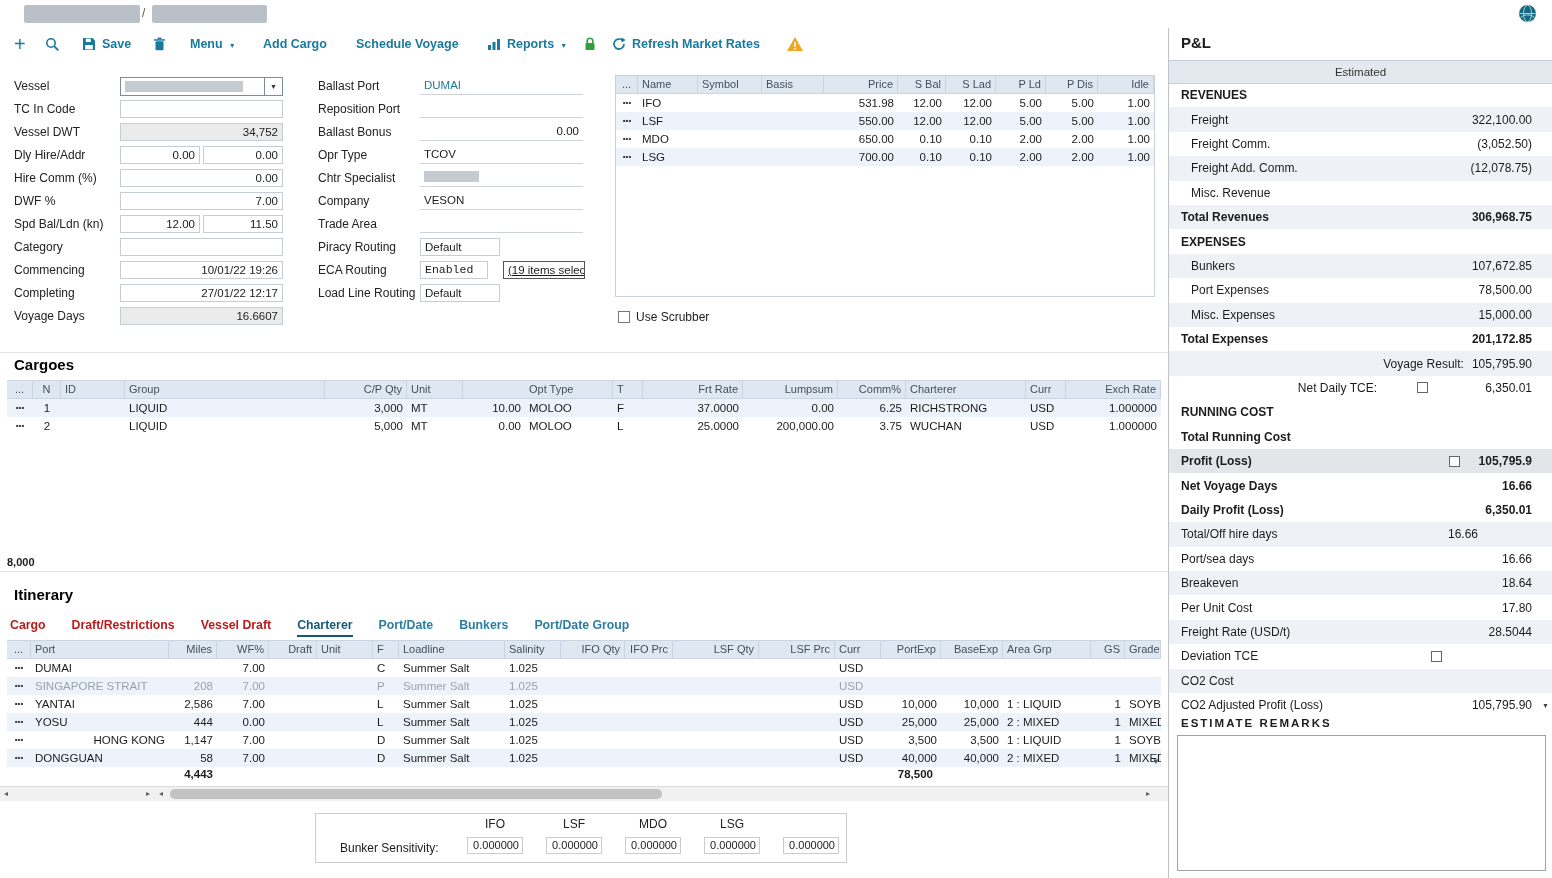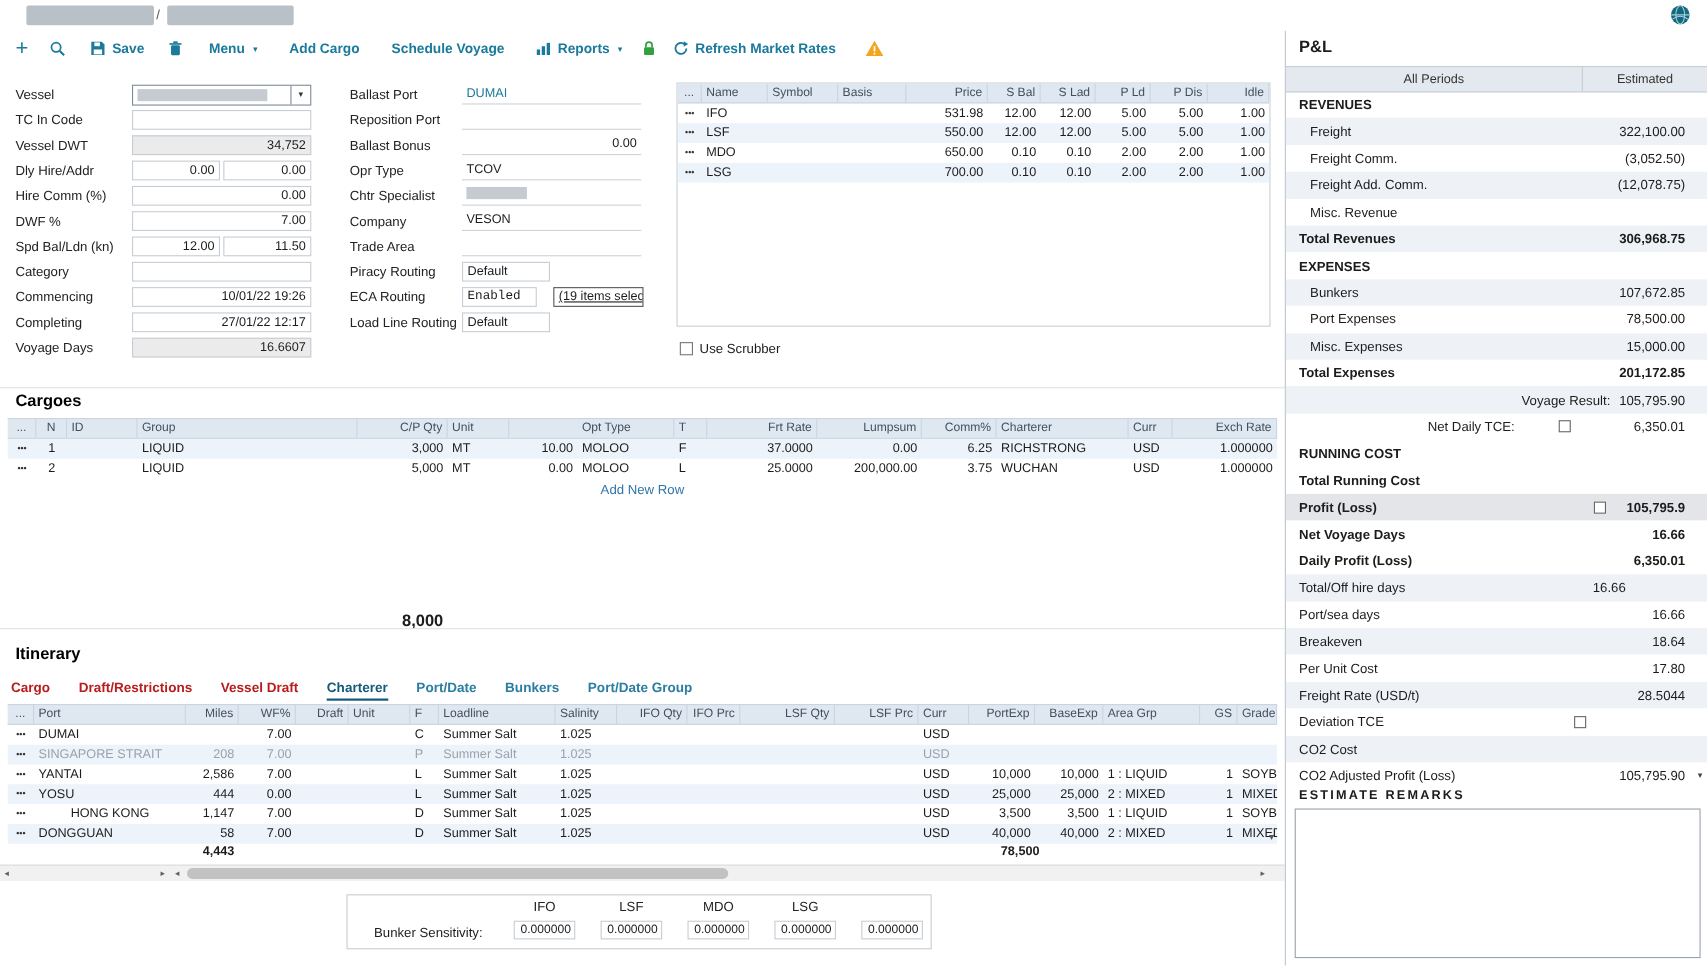--- a/index.html
+++ b/index.html
@@ -48,31 +48,31 @@
 
   #bunker-grid{position:absolute;left:615px;top:15px;width:538px;height:220px;border:1px solid #c9d0d6;background:#fff;overflow:hidden;}
   #bunker-grid .hrow{border-top:none;}
   .scrubber{position:absolute;left:618px;top:250px;display:flex;align-items:center;gap:6px;cursor:pointer;}
   .cb{width:12px;height:12px;border:1px solid #777;background:#fff;display:inline-block;box-sizing:border-box;}
 
   .sec-sep{position:absolute;left:0;width:1168px;border-top:1px solid #e2e2e2;}
   .sec-title{position:absolute;left:14px;font-size:15px;font-weight:bold;color:#000;}
   #cargo-table{position:absolute;left:7px;top:320px;width:1154px;}
   .add-new-row{position:absolute;left:7px;top:378px;width:1154px;text-align:center;color:#2f76a8;font-size:12px;cursor:pointer;}
-  .cargo-total{position:absolute;left:7px;top:496px;width:396px;text-align:right;font-weight:bold;font-size:15px;}
+  .cargo-total{position:absolute;left:7px;top:496px;width:396px;text-align:left;font-weight:bold;font-size:11px;}
 
   .tabs{position:absolute;left:10px;top:558px;display:flex;gap:26px;font-size:12.3px;font-weight:bold;}
   .tab{color:#2b7da1;padding-bottom:3px;cursor:pointer;white-space:nowrap;}
   .tab.mutedtab{color:#b91c1c;}
   .tab.active{color:#14597a;border-bottom:2px solid #14597a;}
 
   #itin-table{position:absolute;left:7px;top:580px;width:1154px;}
   .itin-totals{position:absolute;left:7px;top:708px;width:1154px;height:16px;font-weight:bold;font-size:11.5px;}
   .miles-total{position:absolute;left:0;top:0;width:206px;text-align:right;}
-  .portexp-total{position:absolute;left:12px;top:0;width:926px;text-align:right;}
+  .portexp-total{position:absolute;left:0;top:0;width:926px;text-align:right;}
   .itin-varrow{position:absolute;left:1152px;top:697px;font-size:8px;color:#555;cursor:pointer;}
 
   .hscroll{position:absolute;left:0;top:726px;width:1168px;height:14px;background:#f1f1f1;border-top:1px solid #dcdcdc;cursor:pointer;}
   .sarrow{position:absolute;top:2px;font-size:8px;color:#606060;}
   .sthumb{position:absolute;left:170px;top:2px;width:492px;height:10px;background:#c2c2c2;border-radius:5px;}
 
   .sens{position:absolute;left:315px;top:753px;width:530px;height:48px;border:1px solid #ccc;background:#fff;}
   .sens-label{position:absolute;left:24px;top:27px;font-size:12px;}
   .sens-h{position:absolute;top:3px;width:56px;text-align:center;font-size:12px;color:#222;}
   .sens-v{position:absolute;top:23px;width:56px;height:17px;border:1px solid #c6cdd4;box-sizing:border-box;
@@ -354,21 +354,20 @@
           <div class="gc" style="width: 88px; text-align: left;">MOLOO</div>
           <div class="gc" style="width: 30px; text-align: left;">L</div>
           <div class="gc" style="width: 100px; text-align: right;">25.0000</div>
           <div class="gc" style="width: 95px; text-align: right;">200,000.00</div>
           <div class="gc" style="width: 68px; text-align: right;">3.75</div>
           <div class="gc" style="width: 120px; text-align: left;">WUCHAN</div>
           <div class="gc" style="width: 40px; text-align: left;">USD</div>
           <div class="gc" style="width: 95px; text-align: right;">1.000000</div>
         </div>
       </div>
-    <div class="add-new-row">Add New Row</div>
     <div class="cargo-total">8,000</div>
     <div class="sec-sep" style="top:511px"></div>
 
     <div class="sec-title" style="top:526px">Itinerary</div>
     <div class="tabs" id="itin-tabs">
         <span class="tab mutedtab">Cargo</span>
         <span class="tab mutedtab">Draft/Restrictions</span>
         <span class="tab mutedtab">Vessel Draft</span>
         <span class="tab active">Charterer</span>
         <span class="tab">Port/Date</span>
@@ -476,21 +475,21 @@
           <div class="gc" style="width: 76px; text-align: right;"></div>
           <div class="gc" style="width: 46px; text-align: left;">USD</div>
           <div class="gc" style="width: 60px; text-align: right;">25,000</div>
           <div class="gc" style="width: 62px; text-align: right;">25,000</div>
           <div class="gc" style="width: 88px; text-align: left;">2 : MIXED</div>
           <div class="gc" style="width: 34px; text-align: right;">1</div>
           <div class="gc" style="width: 36px; text-align: left;">MIXED</div>
         </div>
         <div class="gr drow">
           <div class="gc dots" style="width: 24px;">•••</div>
-          <div class="gc" style="width: 138px; text-align: center;">HONG KONG</div>
+          <div class="gc" style="width: 138px; text-align: right;">HONG KONG</div>
           <div class="gc" style="width: 48px; text-align: right;">1,147</div>
           <div class="gc" style="width: 52px; text-align: right;">7.00</div>
           <div class="gc" style="width: 48px; text-align: right;"></div>
           <div class="gc" style="width: 56px; text-align: left;"></div>
           <div class="gc" style="width: 26px; text-align: left;">D</div>
           <div class="gc" style="width: 106px; text-align: left;">Summer Salt</div>
           <div class="gc" style="width: 56px; text-align: left;">1.025</div>
           <div class="gc" style="width: 64px; text-align: right;"></div>
           <div class="gc" style="width: 48px; text-align: right;"></div>
           <div class="gc" style="width: 86px; text-align: right;"></div>
@@ -552,21 +551,20 @@
           <span class="sens-v" style="left: 309px;">0.000000</span>
           <span class="sens-v" style="left: 388px;">0.000000</span>
           <span class="sens-v" style="left: 467px;">0.000000</span>
         </div>
     </div>
   </div>
 
   <div class="pnl">
     <div class="pnl-title">P&amp;L</div>
     <div class="pnl-head">
-      <div class="ph-period">All Periods</div>
       <div class="ph-value">Estimated</div>
     </div>
     <div id="pnl-rows">
         <div class="prow b" style="top: 55px;">
           <span class="plabel">REVENUES</span>
           <span class="psp"></span>
           <span class="pval"></span>
         </div>
         <div class="prow shade" style="top: 79.4px;">
           <span class="plabel ind">Freight</span>

